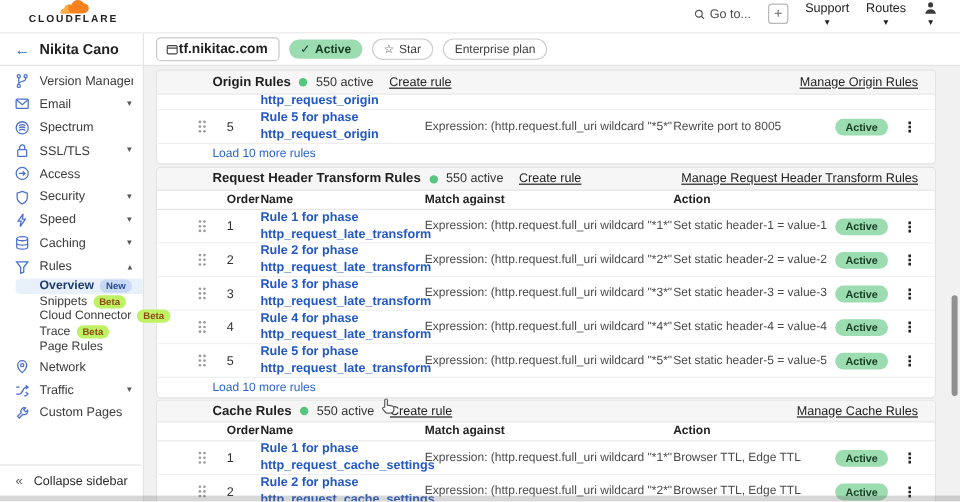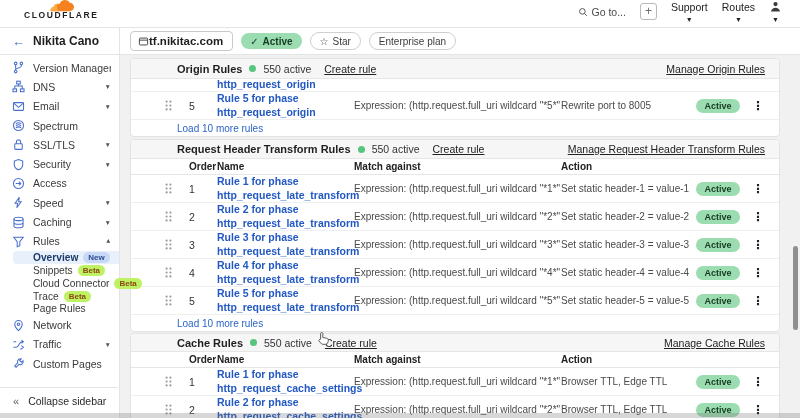--- a/index.html
+++ b/index.html
@@ -140,32 +140,20 @@
           <circle cx="11.5" cy="3" r="1.6"></circle>
           <circle cx="4.5" cy="13" r="1.6"></circle>
           <path d="M4.5 4.6v6.8M11.5 4.6v1.6c0 2.6-7 2-7 4.4"></path>
         </svg>
       </span>
     <span class="sb-label">Version Management</span>
   </div>
   <div class="sb-item">
     <span class="sb-ic">
         <svg width="13" height="13" viewBox="0 0 16 16" fill="none" stroke="currentColor" stroke-width="1.3">
-          <rect x="5.8" y="1.5" width="4.4" height="3.4"></rect>
-          <rect x="1.2" y="11" width="4.4" height="3.4"></rect>
-          <rect x="10.4" y="11" width="4.4" height="3.4"></rect>
-          <path d="M8 4.9v2.6M3.4 11V7.5h9.2V11"></path>
-        </svg>
-      </span>
-    <span class="sb-label">DNS</span>
-    <span class="sb-caret">▼</span>
-  </div>
-  <div class="sb-item">
-    <span class="sb-ic">
-        <svg width="13" height="13" viewBox="0 0 16 16" fill="none" stroke="currentColor" stroke-width="1.3">
           <rect x="1.8" y="3.2" width="12.4" height="9.6" rx="1"></rect>
           <path d="M2.4 4.2L8 9l5.6-4.8"></path>
         </svg>
       </span>
     <span class="sb-label">Email</span>
     <span class="sb-caret">▼</span>
   </div>
   <div class="sb-item">
     <span class="sb-ic">
         <svg width="13" height="13" viewBox="0 0 16 16" fill="none" stroke="currentColor" stroke-width="1.3">
@@ -181,34 +169,34 @@
           <rect x="3.4" y="7" width="9.2" height="7" rx="1"></rect>
           <path d="M5.4 7V4.8a2.6 2.6 0 0 1 5.2 0V7"></path>
         </svg>
       </span>
     <span class="sb-label">SSL/TLS</span>
     <span class="sb-caret">▼</span>
   </div>
   <div class="sb-item">
     <span class="sb-ic">
         <svg width="13" height="13" viewBox="0 0 16 16" fill="none" stroke="currentColor" stroke-width="1.3">
+          <circle cx="8" cy="8" r="6.2"></circle>
+          <path d="M4.6 8h6M8.6 5.8L10.8 8l-2.2 2.2"></path>
+        </svg>
+      </span>
+    <span class="sb-label">Access</span>
+  </div>
+  <div class="sb-item">
+    <span class="sb-ic">
+        <svg width="13" height="13" viewBox="0 0 16 16" fill="none" stroke="currentColor" stroke-width="1.3">
           <path d="M8 1.8l5.2 1.9v4.2c0 3.3-2.3 5.6-5.2 6.7-2.9-1.1-5.2-3.4-5.2-6.7V3.7z"></path>
         </svg>
       </span>
     <span class="sb-label">Security</span>
     <span class="sb-caret">▼</span>
-  </div>
-  <div class="sb-item">
-    <span class="sb-ic">
-        <svg width="13" height="13" viewBox="0 0 16 16" fill="none" stroke="currentColor" stroke-width="1.3">
-          <circle cx="8" cy="8" r="6.2"></circle>
-          <path d="M4.6 8h6M8.6 5.8L10.8 8l-2.2 2.2"></path>
-        </svg>
-      </span>
-    <span class="sb-label">Access</span>
   </div>
   <div class="sb-item">
     <span class="sb-ic">
         <svg width="13" height="13" viewBox="0 0 16 16" fill="none" stroke="currentColor" stroke-width="1.3">
           <path d="M9 1.5L3.8 9h3.1l-1 5.5L11.2 7H8.2z"></path>
         </svg>
       </span>
     <span class="sb-label">Speed</span>
     <span class="sb-caret">▼</span>
   </div>

